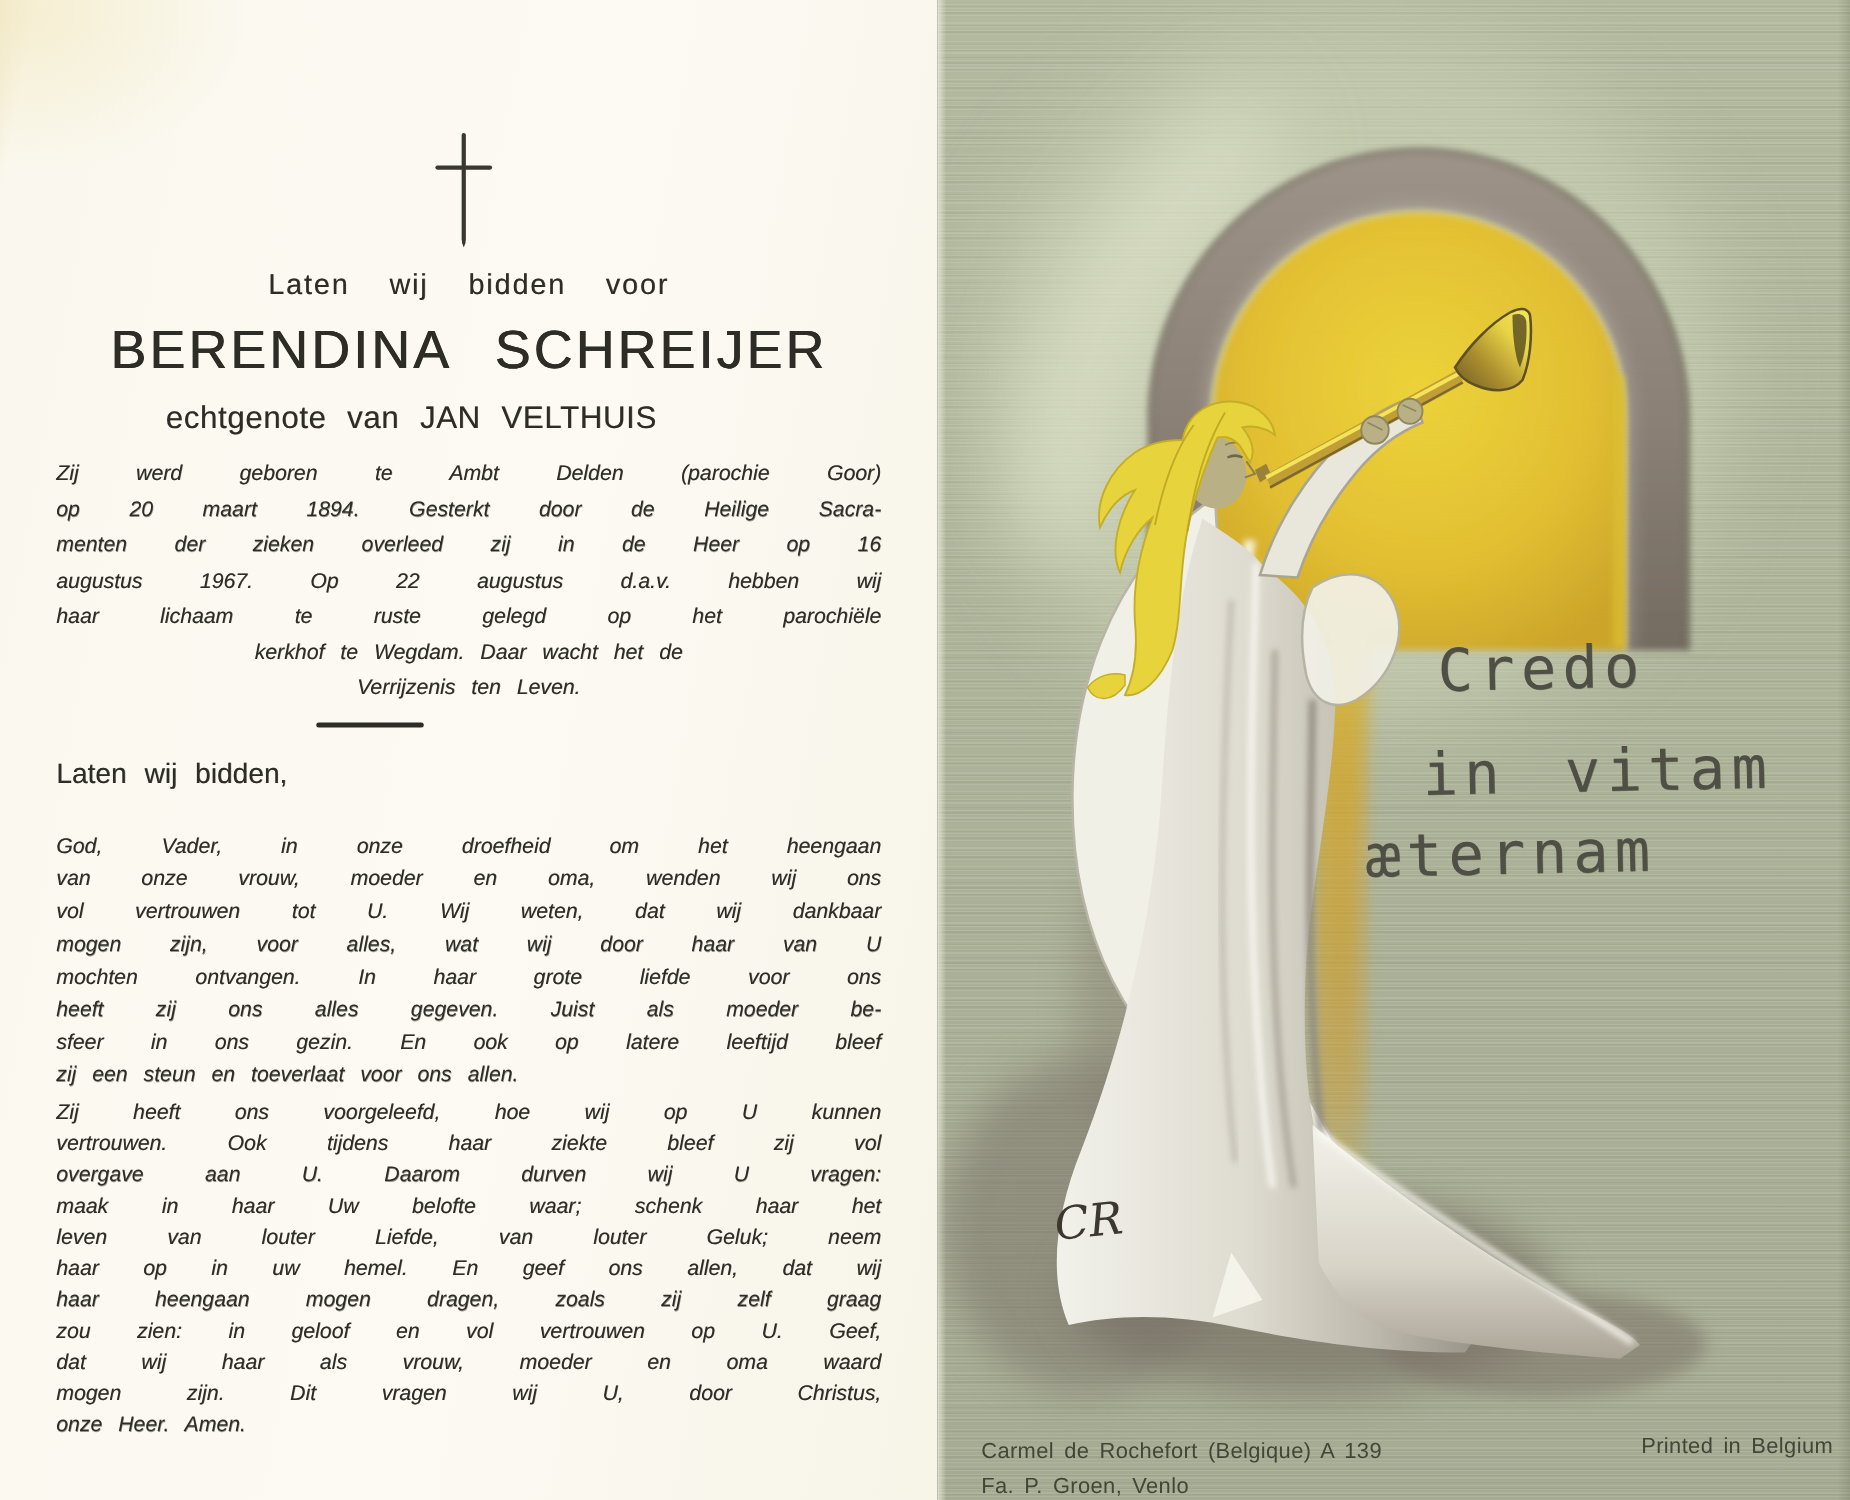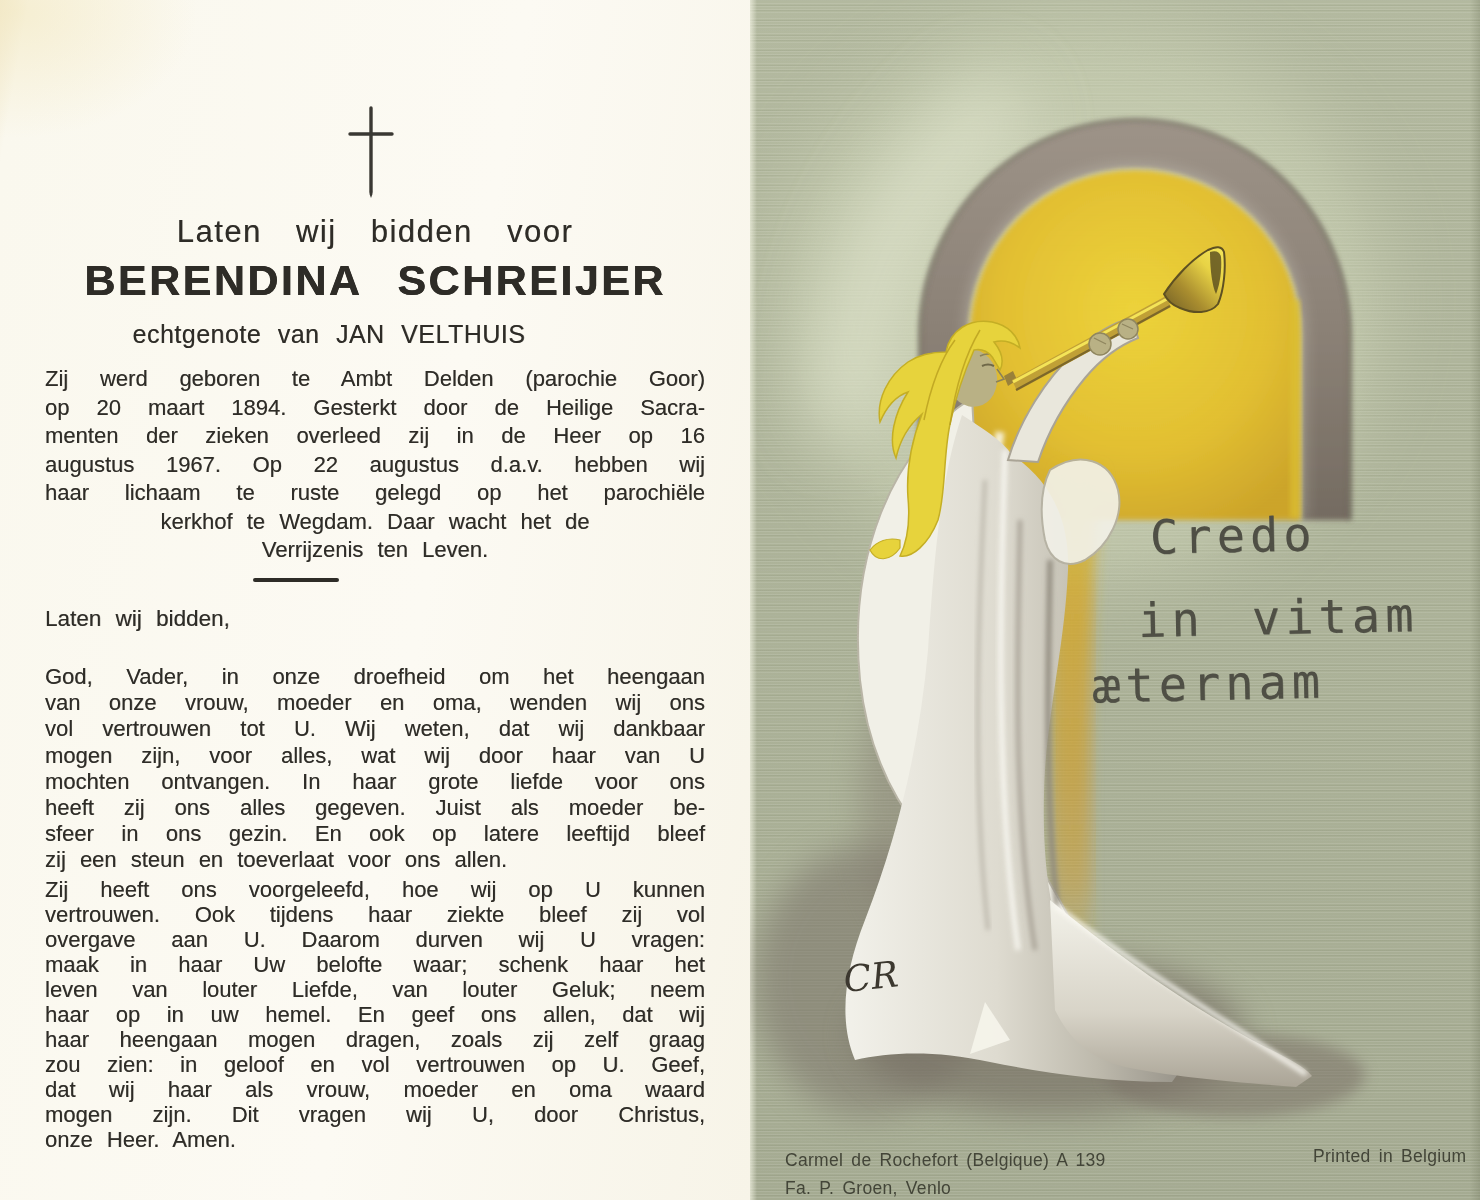--- a/index.html
+++ b/index.html
@@ -10,30 +10,30 @@
   }
   
   .page-left{
     position:absolute; left:0; top:0; width:750px; height:1200px;
     background:
       radial-gradient(260px 180px at 2% 1%, rgba(242,230,186,.55), rgba(242,230,186,0) 70%),
       linear-gradient(100deg, #f3ecd6 0%, #faf8ee 3%, #fcfaf3 55%, #f7f4e8 100%);
   }
   .cross-wrap{position:absolute; left:341px; top:104px; width:60px; height:96px;}
   .intro{position:absolute; left:0; top:214px; width:750px; text-align:center;
-    font-size:31px; letter-spacing:1.5px; word-spacing:24px;
+    font-size:23px; letter-spacing:1.5px; word-spacing:24px;
     text-shadow:.3px .3px 0 rgba(46,44,39,.55);}
   .name{position:absolute; left:0; top:256px; width:750px; text-align:center;
-    font-size:43px; letter-spacing:2.5px; word-spacing:22px; font-weight:700;
+    font-size:43px; letter-spacing:2.5px; word-spacing:22px; font-weight:400;
     text-shadow:.6px 0 0 currentColor, .3px .3px 0 rgba(46,44,39,.6);}
   .spouse{position:absolute; left:0; top:320px; width:658px; text-align:center;
     font-size:25px; letter-spacing:.5px; word-spacing:9px;
     text-shadow:.35px .35px 0 rgba(46,44,39,.55);}
-  .para{position:absolute; left:45px; width:660px; font-size:22px;
-    text-shadow:.35px .35px 0 rgba(46,44,39,.5);}
+  .para{position:absolute; left:45px; width:660px; font-size:17px;
+    text-shadow:.35px .35px 0 rgba(46,44,39,.5);font-style:italic;}
   .p1{top:365px; line-height:28.5px;}
   .p2{top:641px; line-height:26.2px;margin-top:23px;}
   .p3{top:877px; line-height:25px;}
   .line{text-align:justify; text-align-last:justify; word-spacing:8px;}
   .line.c{text-align:center; text-align-last:center;}
   .line.l{text-align:left; text-align-last:left;}
   .rule{position:absolute; left:253px; top:578px; width:86px; height:4px;
     background:var(--ink,#2e2c27); border-radius:2px;}
   .prayer-heading{position:absolute; left:45px; top:606px; font-size:22.5px;
     word-spacing:8px; text-shadow:.35px .35px 0 rgba(46,44,39,.5);}

